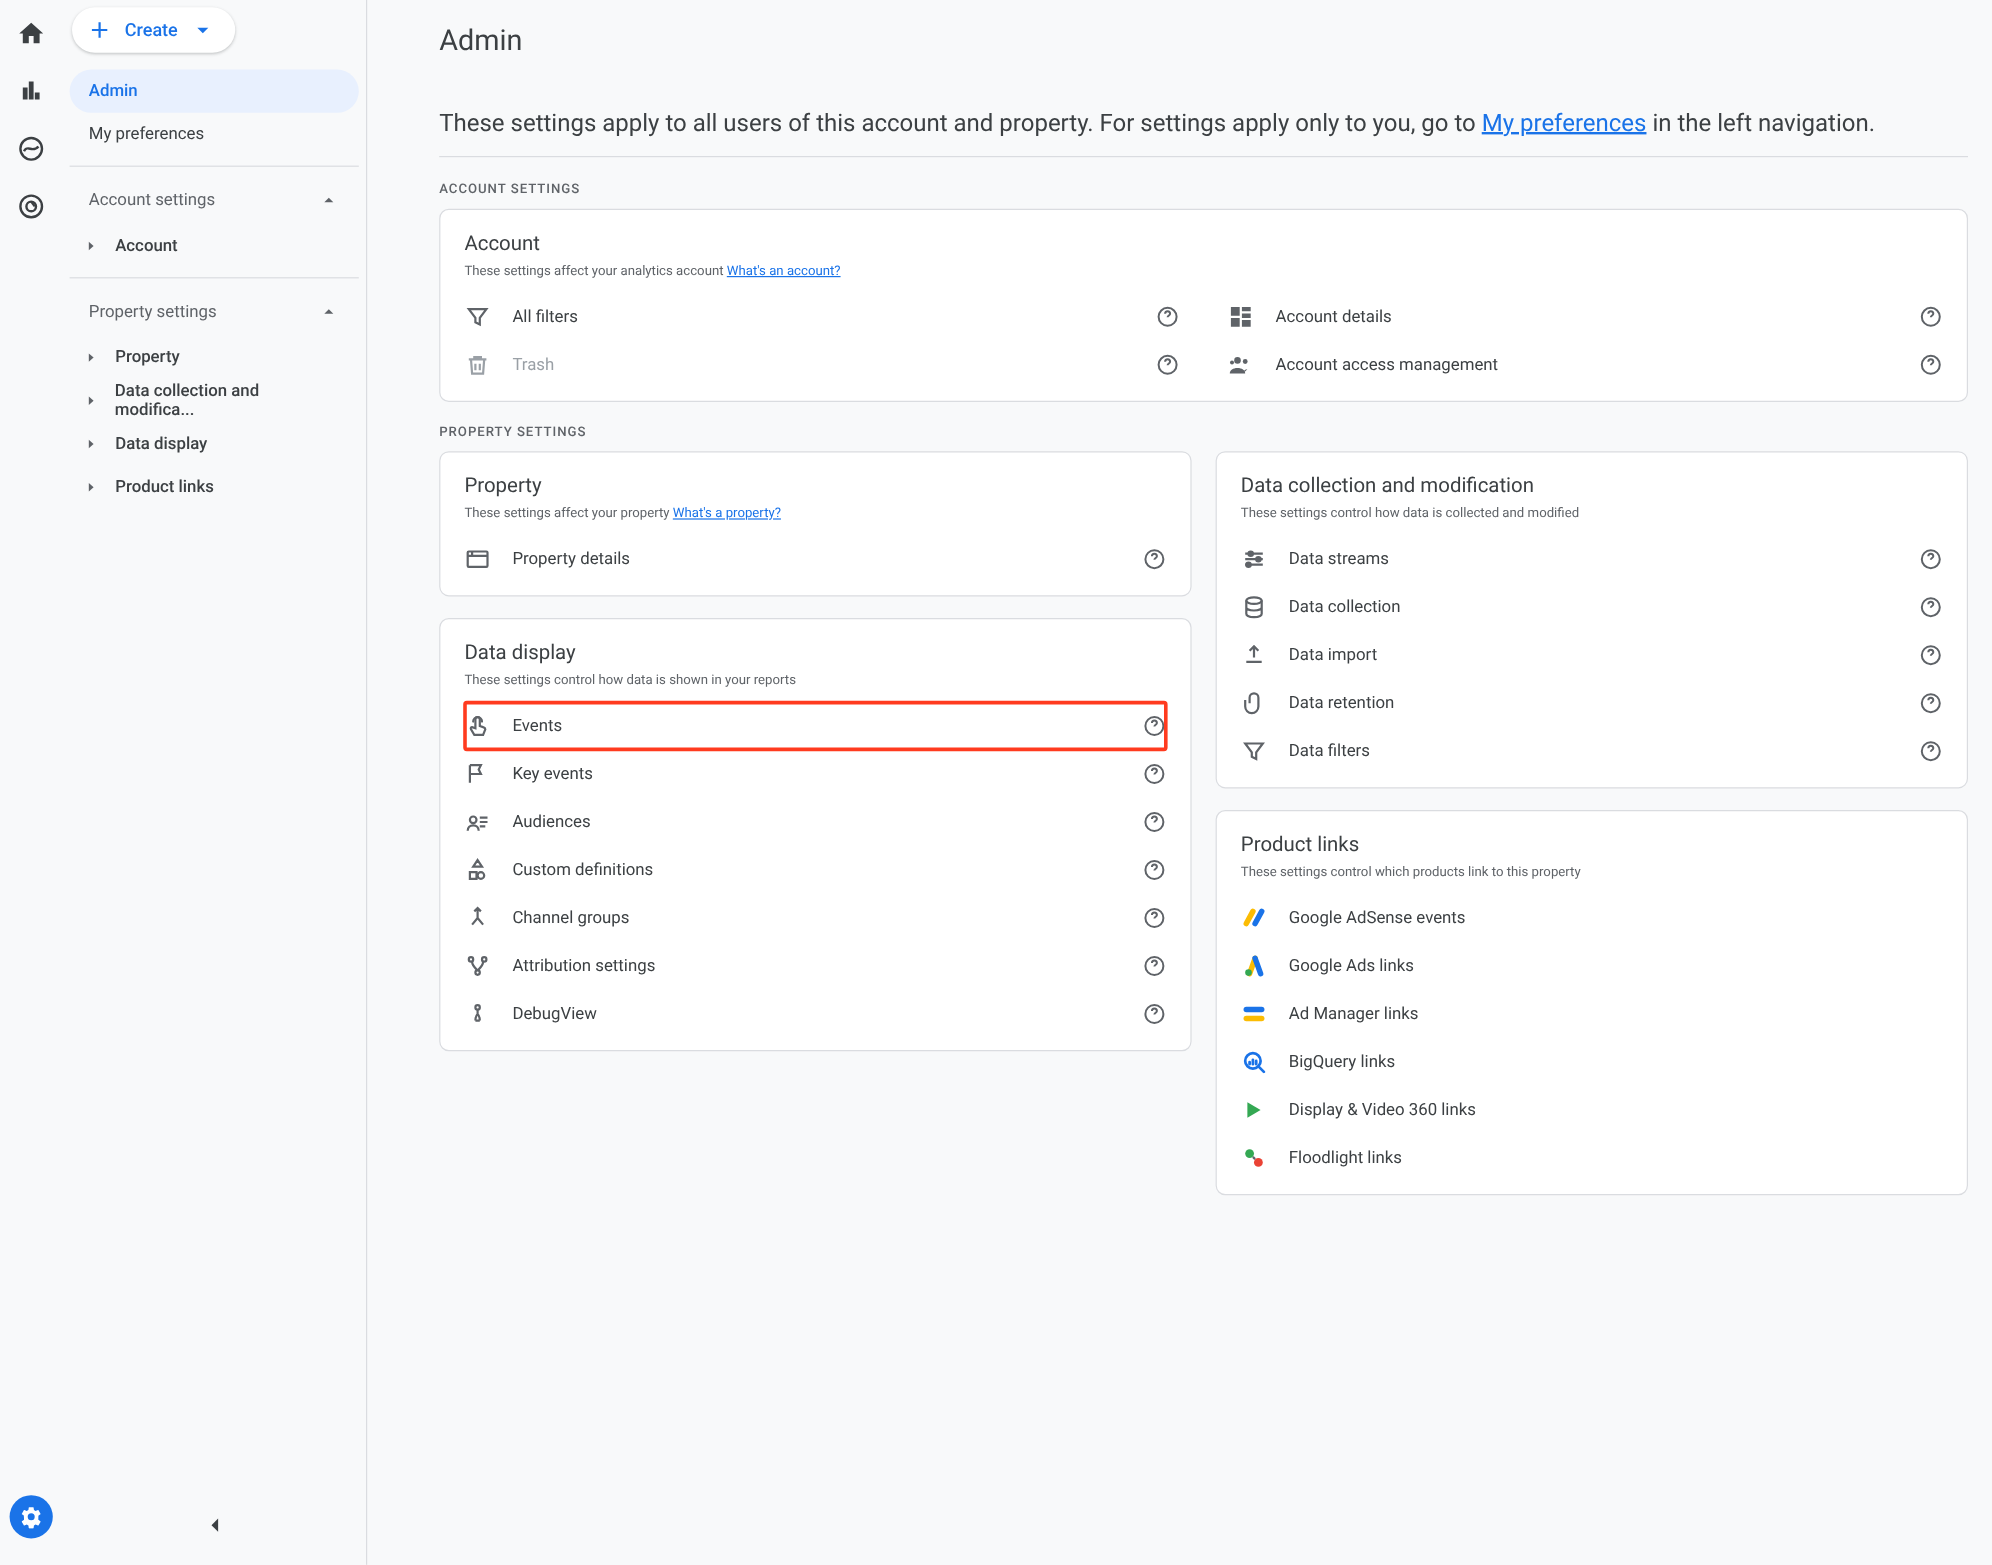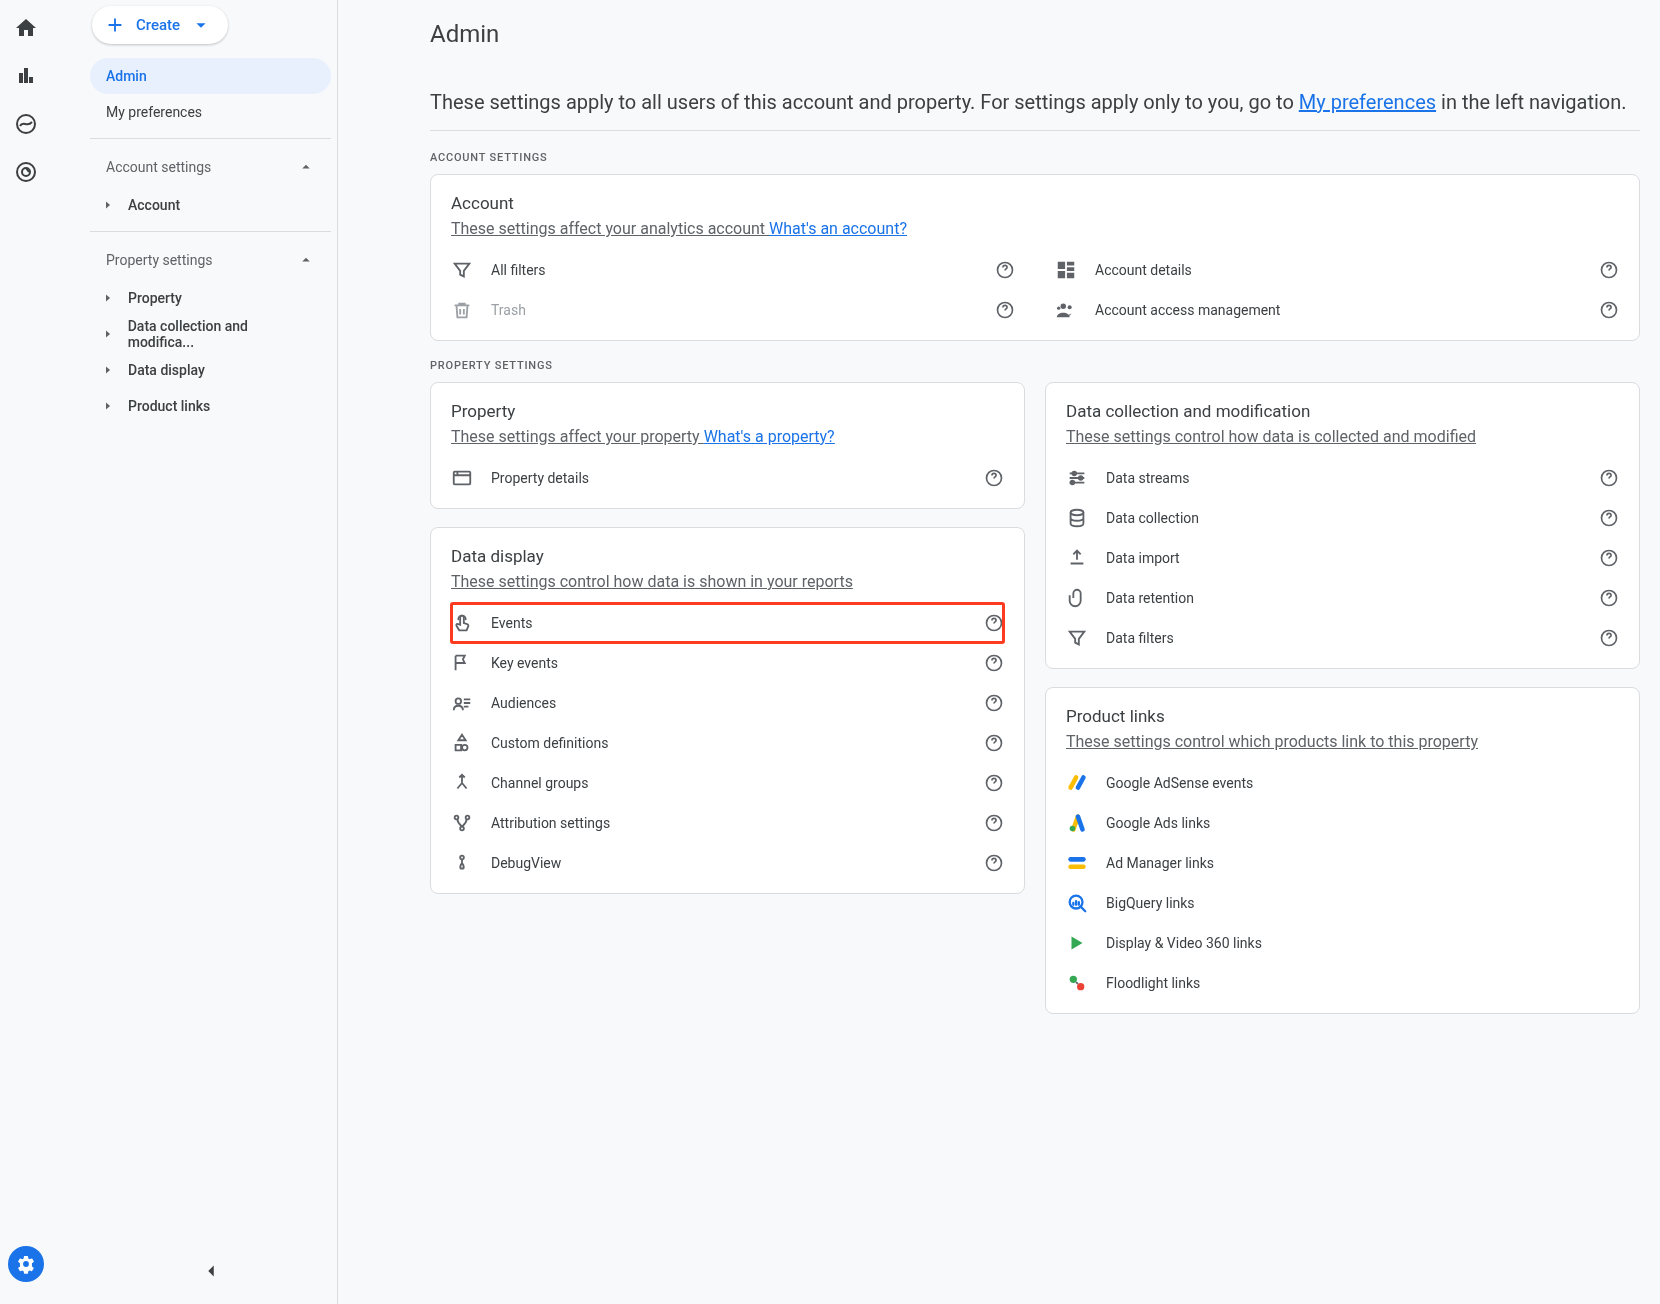--- a/index.html
+++ b/index.html
@@ -1,17 +1,17 @@
 <!DOCTYPE html>
 <html><head>
 <meta charset="utf-8">
 <style>
 * { box-sizing: border-box; margin: 0; padding: 0; }
 body { font-family: 'Google Sans', Roboto, Arial, sans-serif; background: #f8f9fa; color: #3c4043; height: 100vh; overflow: hidden; }
-.app { display: flex; height: 100vh; gap: 32px; }
+.app { display: flex; height: 100vh; }
 .icon-rail { width: 52px; background: #f8f9fa; border-right: none; display: flex; flex-direction: column; align-items: center; padding-top: 16px; gap: 24px; position: relative; }
 .icon-rail .rail-icon { width: 24px; height: 24px; display: flex; align-items: center; justify-content: center; cursor: pointer; color: #3c4043; }
 .rail-gear { position: absolute; bottom: 22px; width: 36px; height: 36px; border-radius: 50%; background: #1a73e8; color: #fff; display: flex; align-items: center; justify-content: center; cursor: pointer; }
 .sidebar { width: 254px; background: #f8f9fa; border-right: 1px solid #dadce0; padding: 6px 6px 0 6px; display: flex; flex-direction: column; position: relative; }
 .create-btn { display: inline-flex; align-items: center; gap: 10px; background: #fff; border-radius: 24px; padding: 8px 16px 8px 12px; box-shadow: 0 1px 3px rgba(60,64,67,.2), 0 1px 2px rgba(60,64,67,.1); cursor: pointer; color: #1a73e8; font-weight: 500; font-size: 15px; margin: 0 0 14px 2px; width: fit-content; }
 .create-btn svg { width: 22px; height: 22px; }
 .nav-item, .nav-sub { height: 36px; display: flex; align-items: center; padding: 0 16px; border-radius: 18px; cursor: pointer; font-size: 14px; color: #3c4043; }
 .nav-item.active { background: #e8f0fe; color: #1a73e8; font-weight: 500; }
 .nav-section { border-top: 1px solid #dadce0; margin-top: 8px; padding-top: 8px; }
 .nav-section-head { display: flex; align-items: center; justify-content: space-between; height: 40px; padding: 0 16px; cursor: pointer; font-size: 14px; color: #5f6368; }
@@ -19,21 +19,21 @@
 .nav-sub .caret { width: 20px; display:flex; justify-content:center; color:#5f6368;}
 .sidebar-footer { position: absolute; bottom: 18px; left: 50%; transform: translateX(-50%); cursor: pointer; }
 .main { flex: 1; overflow-y: auto; padding: 20px 20px 20px 60px; }
 .page-title { font-size: 24px; color: #3c4043; margin-bottom: 8px; font-weight:400;}
 .page-sub { font-size: 20px; color: #3c4043; margin-bottom: 16px; margin-top: 42px; }
 .page-sub a { color: #1a73e8; text-decoration: underline; }
 .hr { border: none; border-top: 1px solid #dadce0; margin-bottom: 20px; }
 .section-label { font-size: 11px; font-weight: 500; letter-spacing: .8px; color: #5f6368; margin: 12px 0 10px 0; }
 .card { background: #fff; border: 1px solid #dadce0; border-radius: 8px; padding: 18px 20px 10px 20px; margin-bottom: 18px; }
 .card-title { font-size: 17px; color: #3c4043; margin-bottom: 6px; font-weight: 400;}
-.card-desc { font-size: 16px; color: #5f6368; margin-bottom: 12px; text-decoration: underline; }
+.card-desc { font-size: 11px; color: #5f6368; margin-bottom: 12px; }
 .card-desc a { color: #1a73e8; text-decoration: underline; }
 .item-row { display: flex; align-items: center; height: 40px; cursor: pointer; }
 .item-row.highlighted { outline: 3px solid #ff3b1f; outline-offset: -2px; border-radius: 2px; margin-top: 12px; }
 .item-row .ico { width: 40px; display: flex; align-items: center; color: #5f6368; }
 .item-row .ico svg { width: 22px; height: 22px; }
 .item-row .ico.multi svg { width: 20px; height: 20px; }
 .item-row .lbl { flex: 1; font-size: 14px; color: #3c4043; }
 .item-row.disabled .lbl { color: #9aa0a6; }
 .item-row.disabled .ico { color: #9aa0a6; }
 .item-row .help { width: 20px; height: 20px; color: #5f6368; cursor: pointer; }

